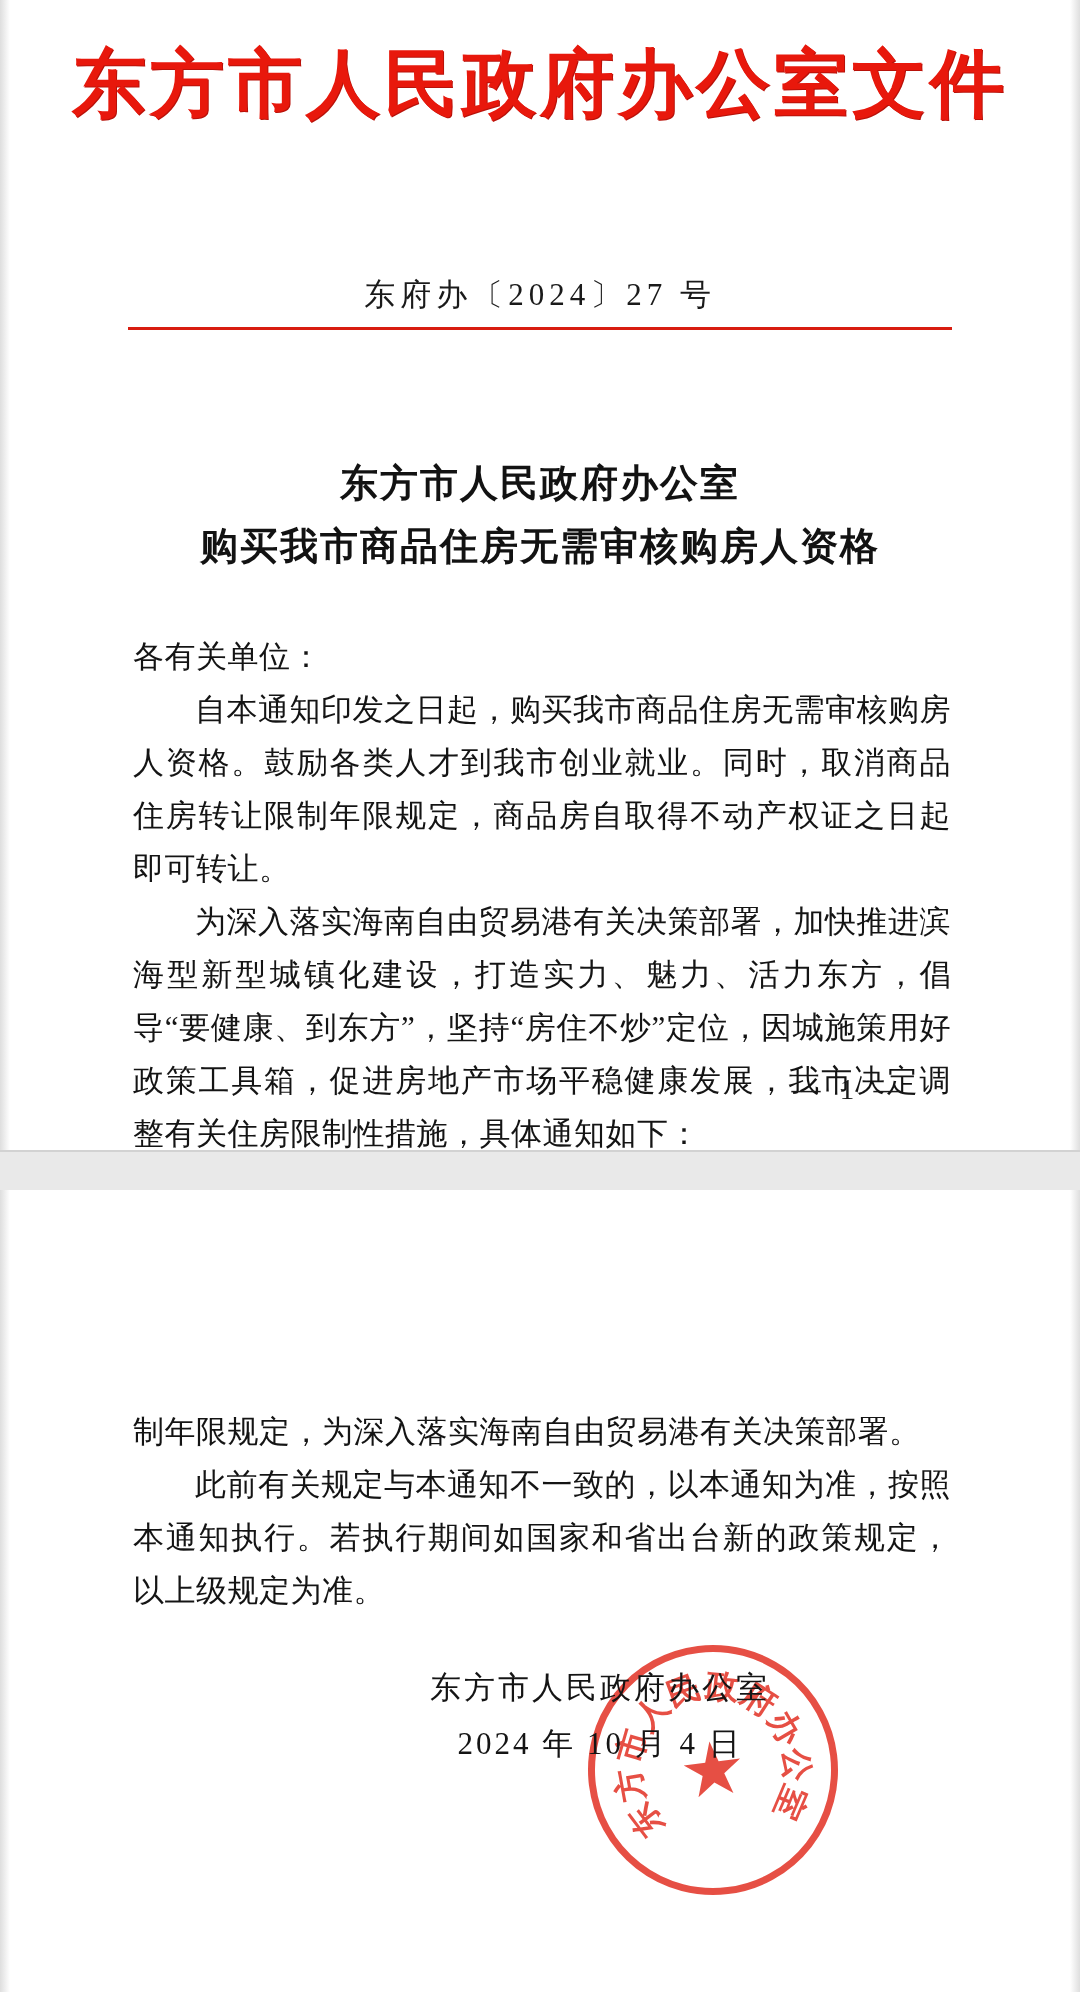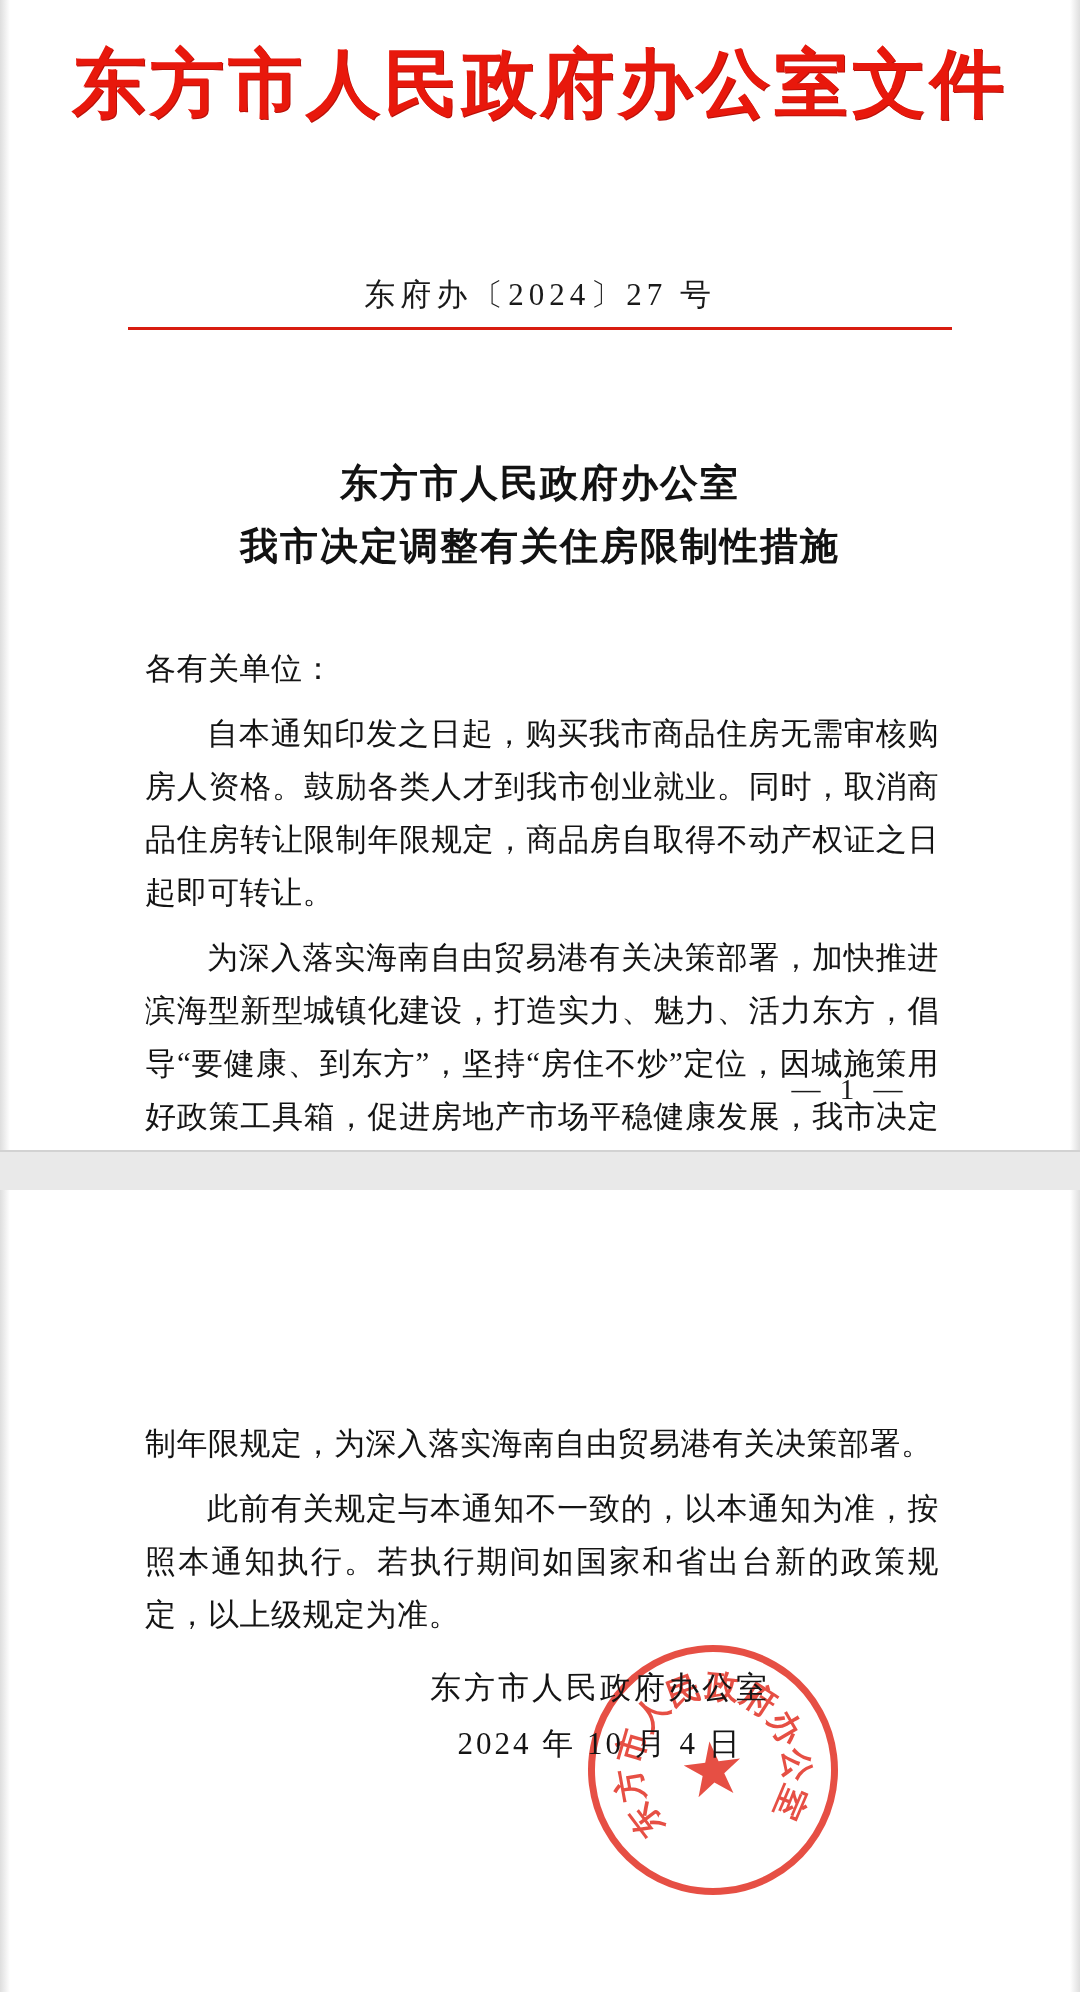--- a/index.html
+++ b/index.html
@@ -107,21 +107,21 @@
     left: 133px;
     width: 818px;
     font-size: 31px;
     line-height: 53px;
     letter-spacing: 0.5px;
     color: #141414;
     text-align: justify;
   }
   #body-1 { top: 630px; }
   #body-2 { top: 1405px; }
-  .para { margin: 12px; }
+  .para { margin: 0; }
   .para.indent { text-indent: 2em; }
 
   
   #page-number {
     position: absolute;
     top: 1073px;
     left: 0;
     width: 1080px;
     text-align: center;
     font-size: 29px;
@@ -216,21 +216,21 @@
   </div>
 
   <div id="masthead">东方市人民政府办公室文件</div>
 
   <div id="doc-number">东府办〔2024〕27 号</div>
 
   <div id="red-rule"></div>
 
   <div id="doc-title">
     <span class="tline">东方市人民政府办公室</span>
-    <span class="tline">我市决定调整有关住房限制性措施</span>
+    <span class="tline">购买我市商品住房无需审核购房人资格</span>
   </div>
 
   <div class="body-block" id="body-1">
     <p class="para">各有关单位：</p>
     <p class="para indent">自本通知印发之日起，购买我市商品住房无需审核购房人资格。鼓励各类人才到我市创业就业。同时，取消商品住房转让限制年限规定，商品房自取得不动产权证之日起即可转让。</p>
     <p class="para indent">为深入落实海南自由贸易港有关决策部署，加快推进滨海型新型城镇化建设，打造实力、魅力、活力东方，倡导“要健康、到东方”，坚持“房住不炒”定位，因城施策用好政策工具箱，促进房地产市场平稳健康发展，我市决定调整有关住房限制性措施，具体通知如下：</p>
   </div>
 
   <div id="page-number">— 1 —</div>
 

